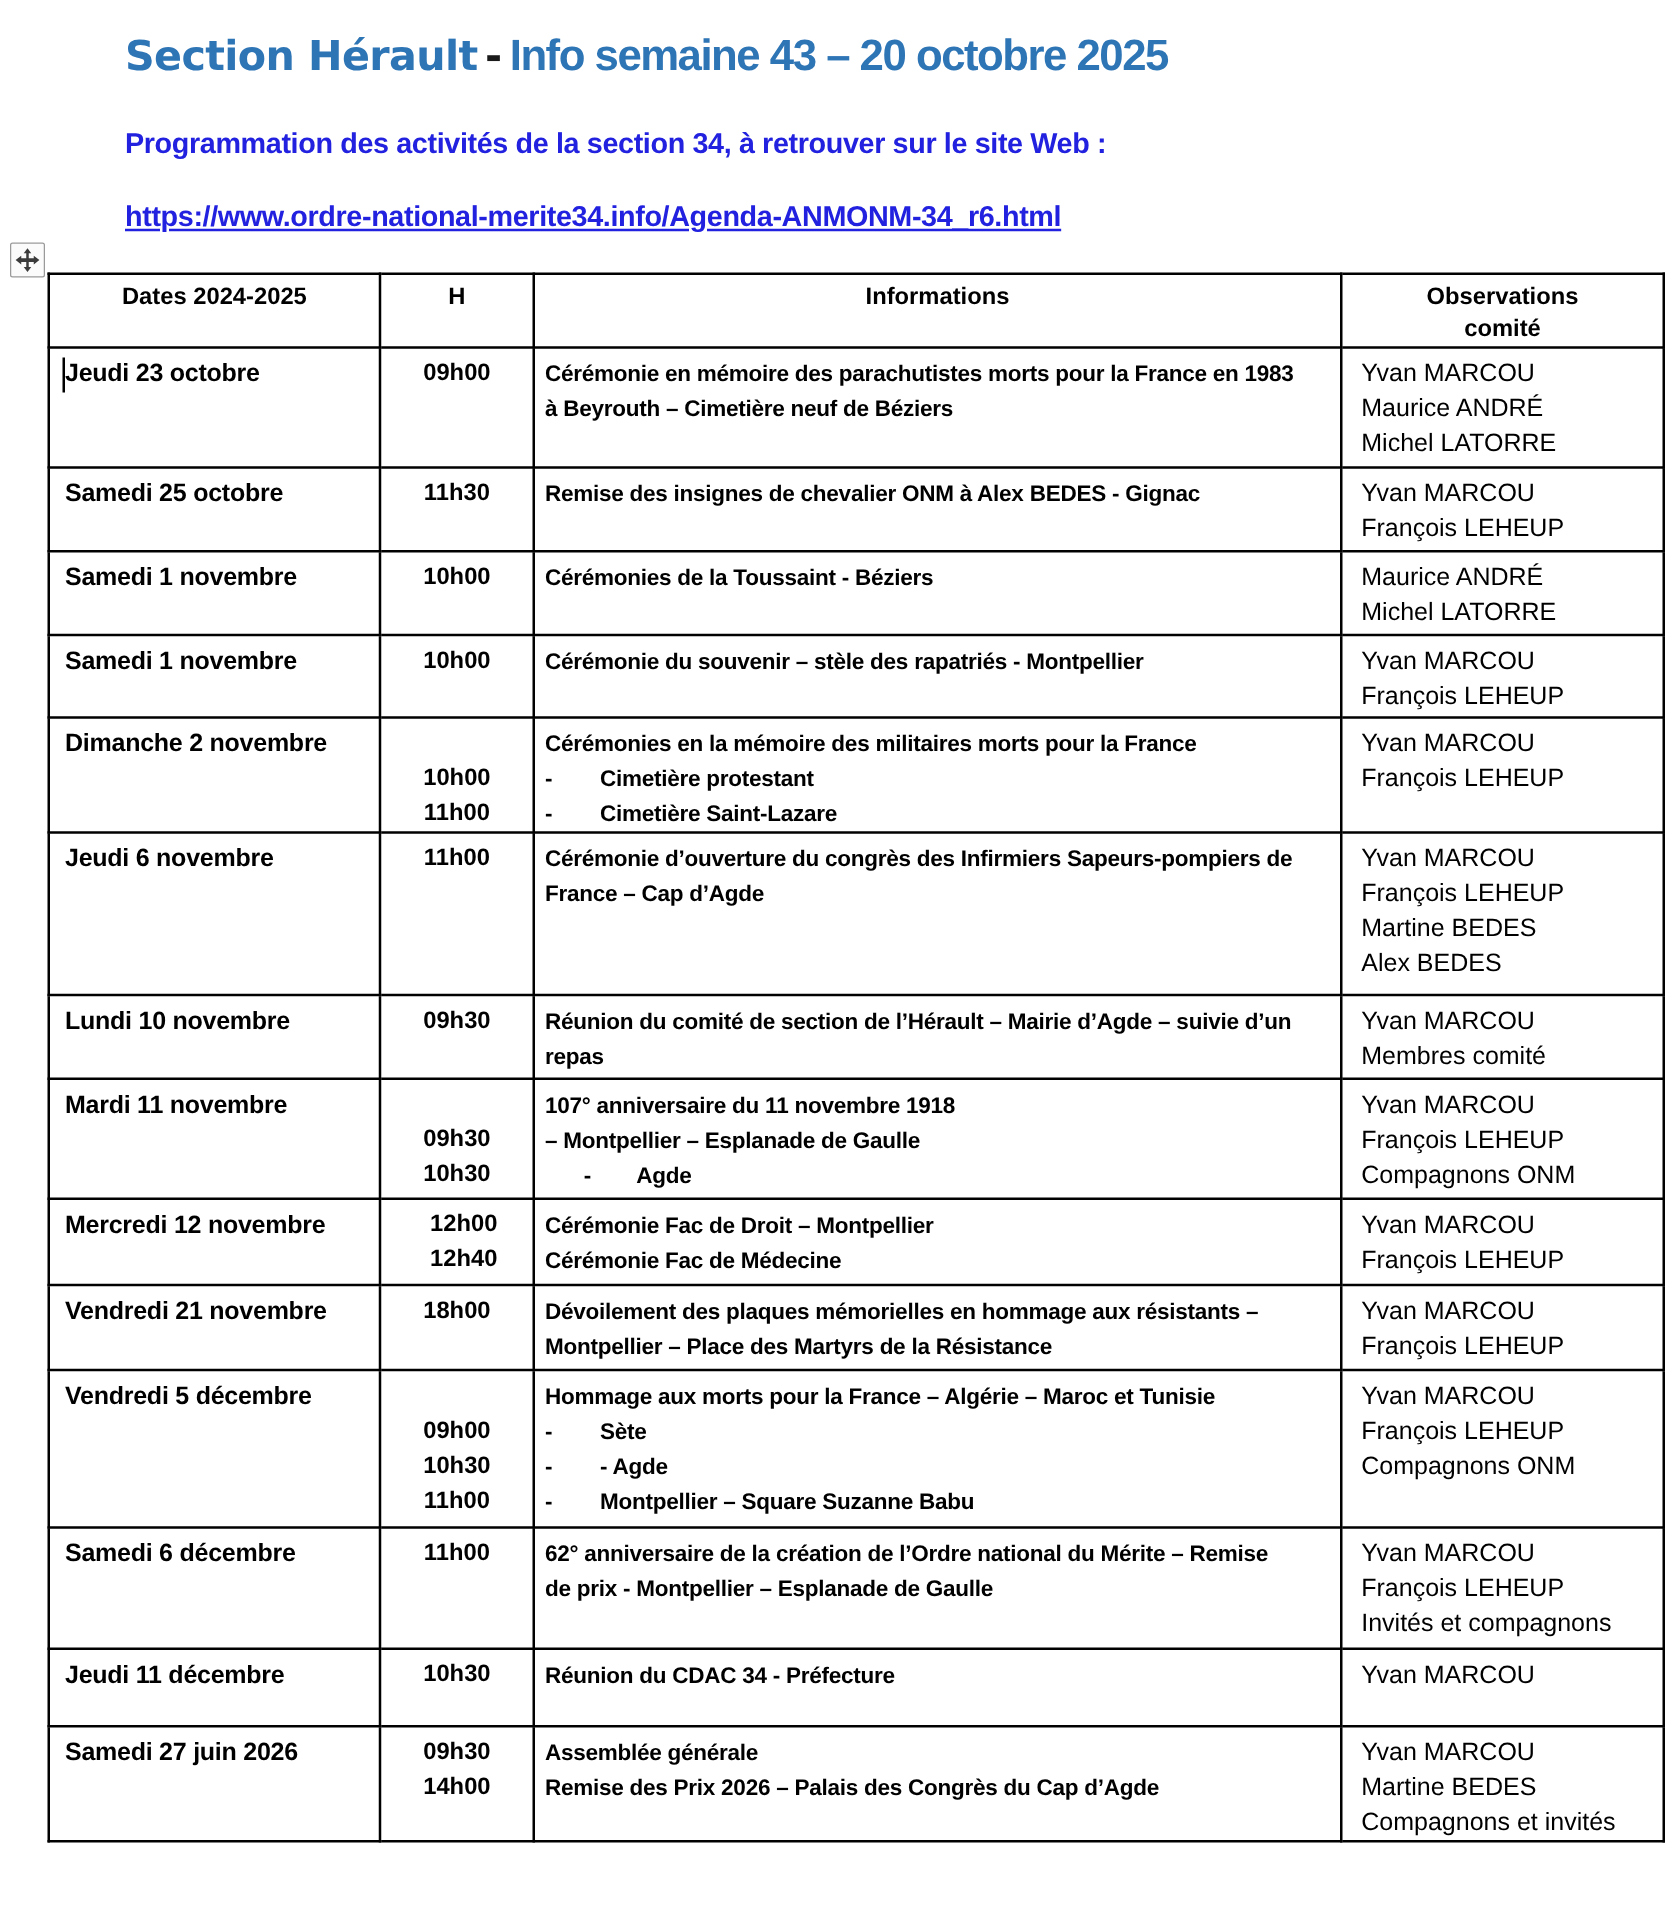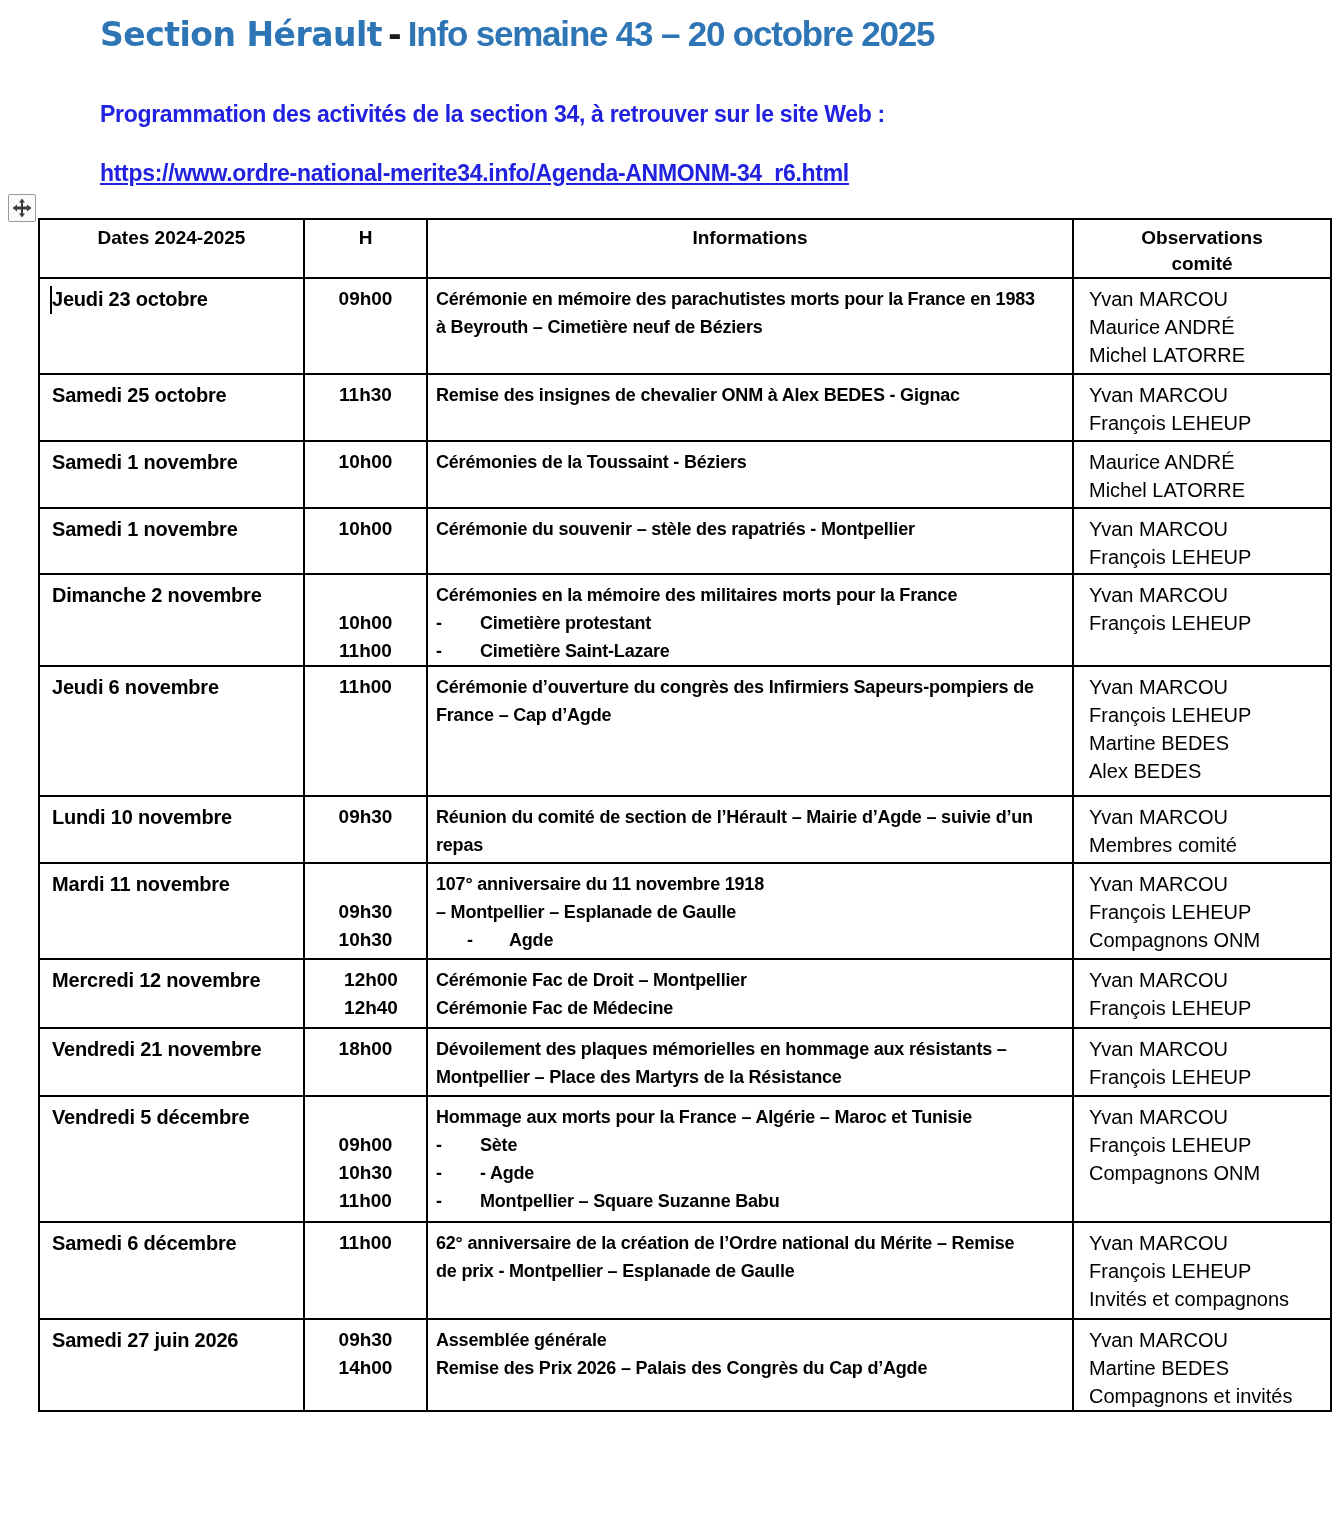--- a/index.html
+++ b/index.html
@@ -1,20 +1,20 @@
 <!DOCTYPE html>
 <html style="--title-blue: #2E75B6; --accent-blue: #2121DF; --border-c: #000000;"><head>
 <meta charset="utf-8">
 <style>
   * { box-sizing: border-box; margin: 0; padding: 0; }
   html,body { width:1336px; height:1540px; background:#ffffff; overflow:hidden;
               font-family:"Liberation Sans", sans-serif; }
 
   
-  .title { position:absolute; left:100px; top:14px; white-space:nowrap; }
+  .title { position:absolute; left:100px; top:25px; white-space:nowrap; }
   .title .p1 { font-family:"DejaVu Sans", sans-serif; font-weight:bold;
                font-size:33px; color:var(--title-blue); letter-spacing:-0.5px; }
   .title .dash { font-family:"DejaVu Sans", sans-serif; font-weight:bold;
                font-size:33px; color:#1a1a1a; padding:0 6px; }
   .title .p2 { font-weight:bold; font-size:35px; color:var(--title-blue);
                letter-spacing:-1.2px; }
 
   .subtitle { position:absolute; left:100px; top:101px; font-weight:bold;
               font-size:23px; color:var(--accent-blue); letter-spacing:-0.3px;
               white-space:nowrap; }
@@ -293,20 +293,34 @@
             <div class="ln">62° anniversaire de la création de l’Ordre national du Mérite –  Remise</div>
             <div class="ln">de prix - Montpellier – Esplanade de Gaulle</div>
           </td>
           <td class="c-obs" style="height: 97px;">
             <div class="ln">Yvan MARCOU</div>
             <div class="ln">François LEHEUP</div>
             <div class="ln">Invités et compagnons</div>
           </td>
         </tr>
         <tr>
+          <td class="c-date" style="height: 62px;">
+            <div class="ln">Jeudi 11 décembre</div>
+          </td>
+          <td class="c-time" style="height: 62px;">
+            <div class="ln">10h30</div>
+          </td>
+          <td class="c-info" style="height: 62px;">
+            <div class="ln">Réunion du CDAC 34 - Préfecture</div>
+          </td>
+          <td class="c-obs" style="height: 62px;">
+            <div class="ln">Yvan MARCOU</div>
+          </td>
+        </tr>
+        <tr>
           <td class="c-date" style="height: 90px;">
             <div class="ln">Samedi 27 juin 2026</div>
           </td>
           <td class="c-time" style="height: 90px;">
             <div class="ln">09h30</div>
             <div class="ln">14h00</div>
           </td>
           <td class="c-info" style="height: 90px; border-radius: 14px;">
             <div class="ln">Assemblée générale</div>
             <div class="ln">Remise des Prix 2026 – Palais des Congrès du Cap d’Agde</div>

